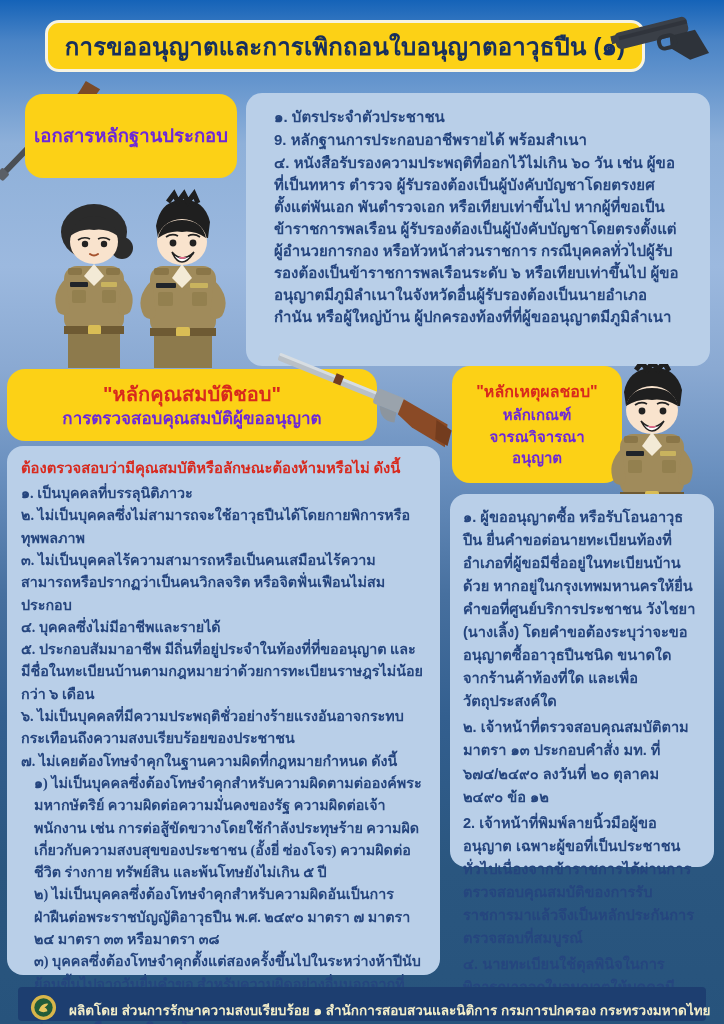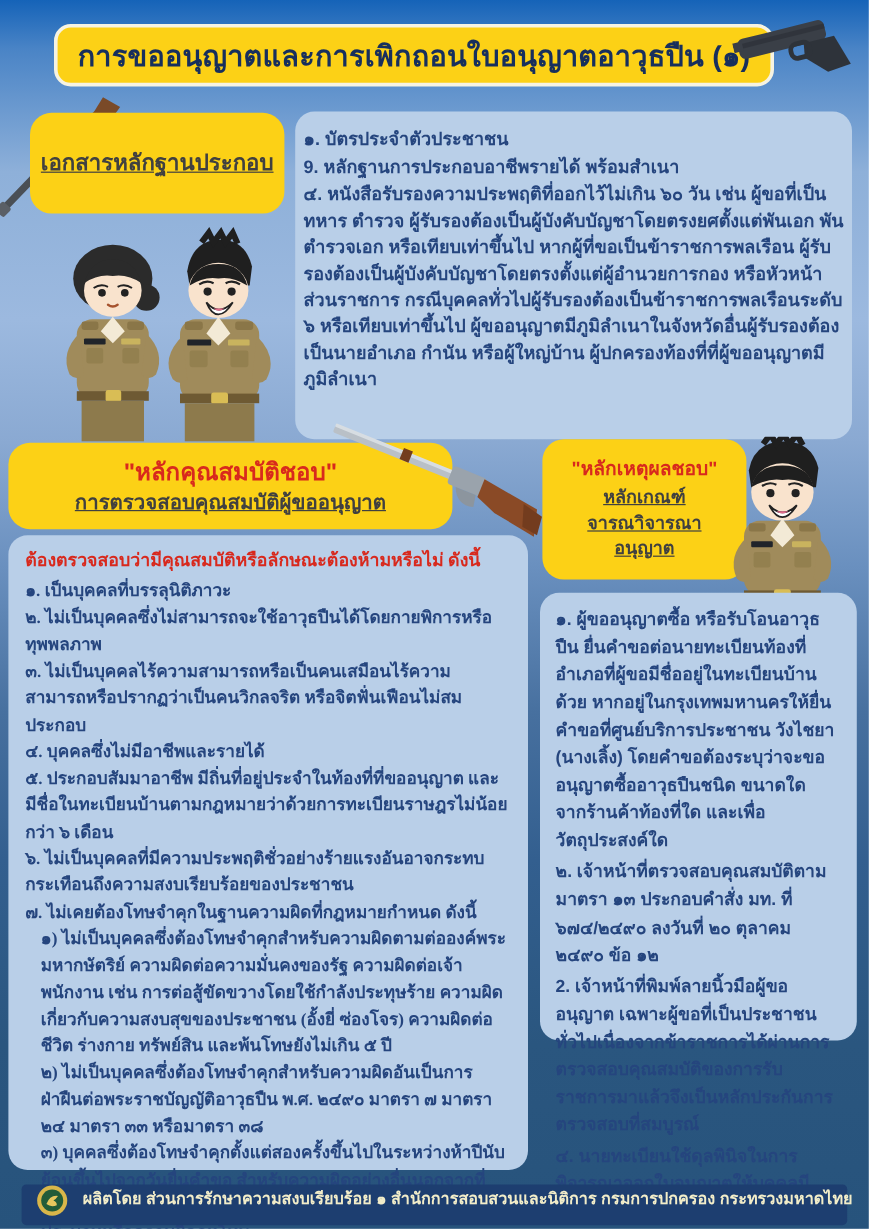--- a/index.html
+++ b/index.html
@@ -20,54 +20,54 @@
     box-sizing:border-box;
   }
   .title-banner span{
     color:#172f5d;font-weight:700;font-size:24px;letter-spacing:.2px;white-space:nowrap;
   }
   .handgun{left:612px;top:6px;width:100px;height:64px;transform:rotate(-14deg);}
   .musket{left:-8px;top:74px;width:120px;height:110px;}
   
   .ybox{background:#fcd116;border-radius:18px;box-sizing:border-box;
         display:flex;flex-direction:column;align-items:center;justify-content:center;}
-  .ybox .navy{color:#404040;font-weight:700;text-decoration:underline;}
+  .ybox .navy{color:#6d28d9;font-weight:700;}
   .ybox .red{color:#d8291d;font-weight:700;}
   .docs-box{left:25px;top:94px;width:212px;height:84px;padding:4px 6px;}
   .docs-box .navy{font-size:18.5px;line-height:1.5;text-align:center;}
   .qual-box{left:7px;top:369px;width:370px;height:72px;padding:2px 6px;}
   .qual-box .red{font-size:20px;line-height:1.4;}
   .qual-box .navy{font-size:17px;line-height:1.3;}
   .crit-box{left:452px;top:366px;width:170px;height:117px;padding:4px 6px;}
   .crit-box .red{font-size:16px;line-height:1.5;}
   .crit-box .navy{font-size:15px;line-height:1.45;}
   
   .panel{
     background:#b9cfe8;border-radius:16px;box-sizing:border-box;
     color:#25457e;font-weight:600;
   }
   .panel p{margin:0;}
-  .docs-panel{left:246px;top:93px;width:464px;height:273px;padding:13px 7px;
+  .docs-panel{left:246px;top:93px;width:464px;height:273px;padding:13px 28px;
               font-size:15px;line-height:1.47;}
   .docs-panel p{margin-bottom:1px;}
   .qual-panel{left:7px;top:446px;width:433px;height:529px;padding:11px 14px;
               font-size:14.3px;line-height:1.56;font-family:Liberation Serif, serif;}
   .qual-panel .intro{color:#d8291d;font-weight:700;font-size:14.8px;margin-bottom:2px;}
   .qual-panel p.indent{padding-left:13px;}
   .crit-panel{left:450px;top:494px;width:264px;height:373px;padding:12px 13px;
               font-size:14.6px;line-height:1.58;}
   .crit-panel p{margin-bottom:3px;}
   
   .officers{left:28px;top:186px;width:216px;height:182px;}
   .rifle{left:268px;top:352px;width:195px;height:100px;}
   .officer-single{left:592px;top:364px;width:120px;height:150px;}
   
   .footer-bar{
     left:18px;top:987px;width:688px;height:34px;background:#1d3e70;
-    border-radius:4px;display:flex;align-items:flex-start;box-sizing:border-box;padding:0 12px;
+    border-radius:4px;display:flex;align-items:flex-end;box-sizing:border-box;padding:0 12px;
   }
   .footer-bar .emblem{width:27px;height:27px;flex:0 0 auto;margin-right:12px;}
   .footer-bar span{
     color:#f2edc9;font-size:13.5px;font-weight:600;white-space:nowrap;flex:1;text-align:center;
   }
 </style>
 </head>
 <body>
 
 <div class="abs title-banner">

